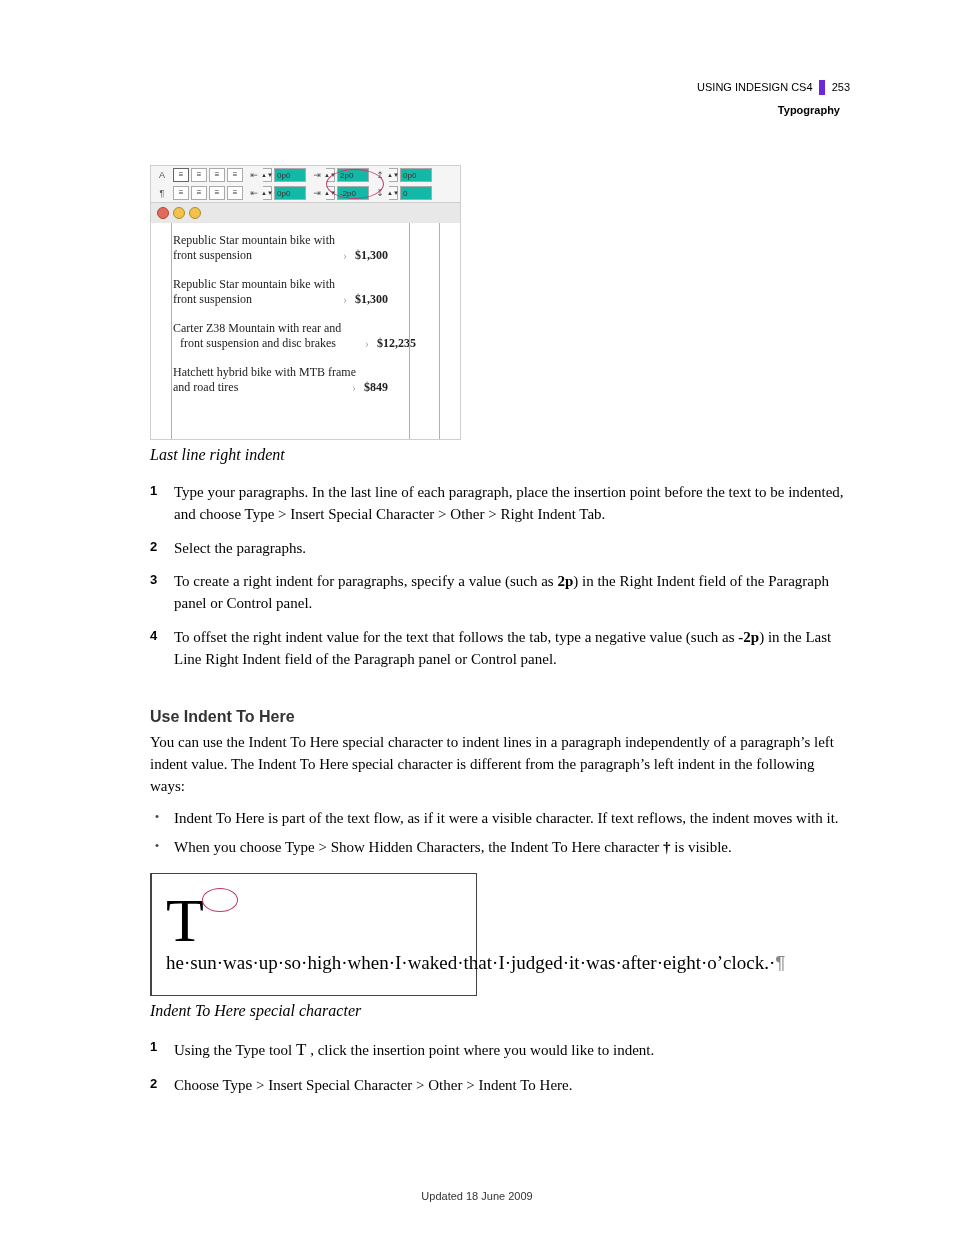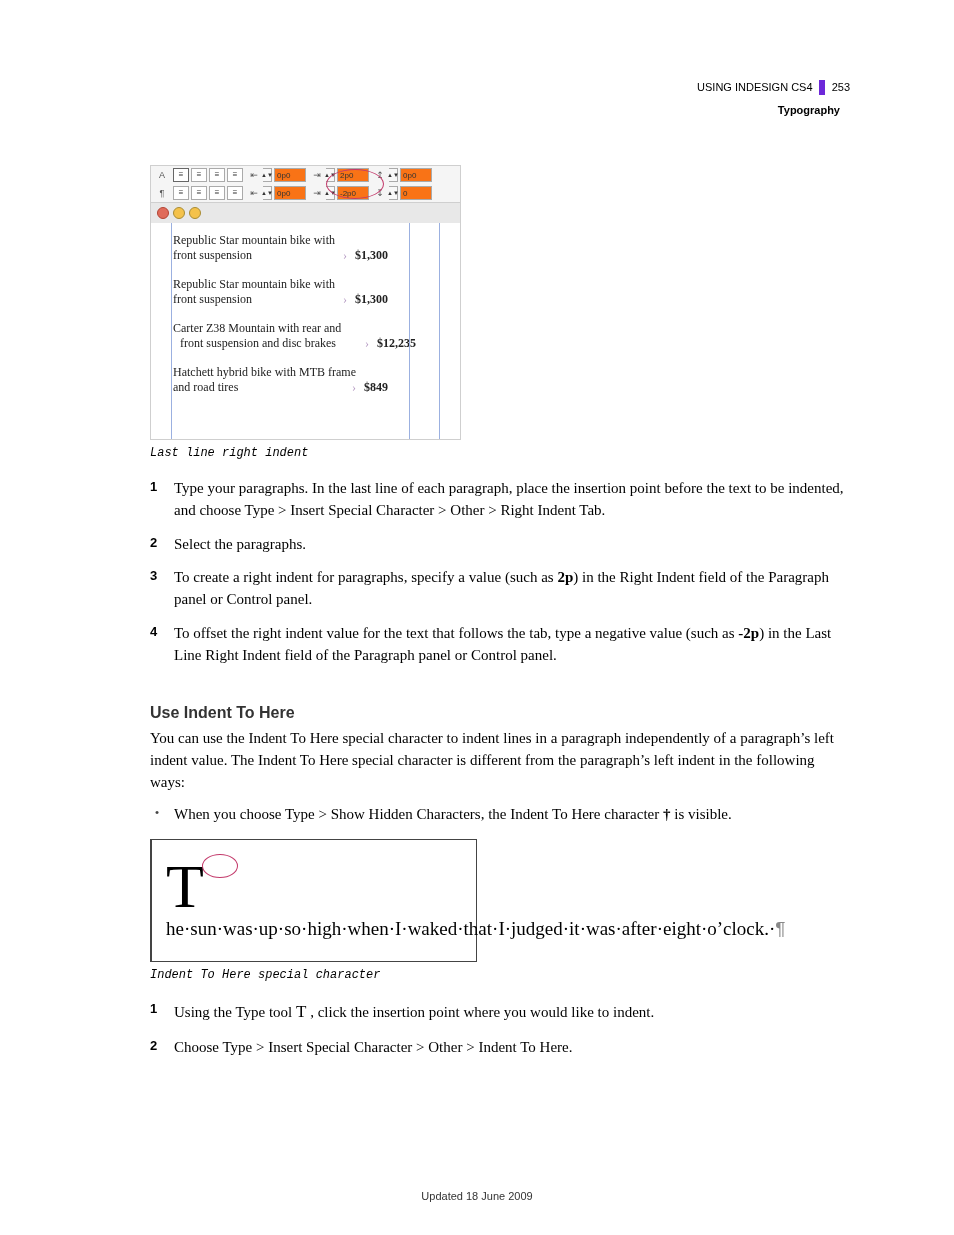--- a/index.html
+++ b/index.html
@@ -79,21 +79,21 @@
     align-items: center;
     justify-content: center;
     font-size: 8px;
     line-height: 8px;
   }
   .cp-btn.sel { border-color: #666; }
   .cp-field {
     width: 26px;
     height: 12px;
     border: 1px solid #aaa;
-    background: #f97316;
+    background: #14b8a6;
     font-size: 8px;
     padding: 0 2px;
     display: flex;
     align-items: center;
     text-align: center;
   }
   .cp-spin {
     width: 8px;
     height: 12px;
     border: 1px solid #aaa;
@@ -161,23 +161,23 @@
   .para {
     margin: 0 50px 14px 0;
   }
   .pline { display: flex; justify-content: space-between; }
   .overrun { margin-right: -28px; }
   .price { font-weight: 700; }
   .tabmark { color: #b79dc4; padding: 0 8px;}
 
   .caption {
     font-style: italic;
-    font-size: 12px;
+    font-size: 16px;
     margin: 6px 0 18px 0;
-    font-family: Liberation Mono, monospace;
+    font-family: Liberation Serif, serif;
   }
 
   
   ol.steps {
     list-style: none;
     padding: 0;
     margin: 0;
     font-size: 15px;
     line-height: 1.45;
   }
@@ -408,20 +408,23 @@
         <li>
           <span class="n">4</span>
           <span class="t">To offset the right indent value for the text that follows the tab, type a negative value (such as <strong>-2p</strong>) in the Last Line Right Indent field of the Paragraph panel or Control panel.</span>
         </li>
       </ol>
 
     <h3 class="section">Use Indent To Here</h3>
     <p class="body">You can use the Indent To Here special character to indent lines in a paragraph independently of a paragraph’s left indent value. The Indent To Here special character is different from the paragraph’s left indent in the following ways:</p>
     <ul class="bullets" id="bullets2">
         <li>
+          <span>Indent To Here is part of the text flow, as if it were a visible character. If text reflows, the indent moves with it.</span>
+        </li>
+        <li>
           <span>When you choose Type &gt; Show Hidden Characters, the Indent To Here character <span class="dagger">†</span> is visible.</span>
         </li>
       </ul>
 
     <div class="figure2" style="position:relative;">
       <div class="ellipse2" style="left:50px; top:14px;"></div>
       <span class="dropcap">T</span>
       <span class="fig2-txt" id="fig2text">he·sun·was·up·so·high·when·I·waked·that·I·judged·it·was·after·eight·o’clock.·<span class="pilcrow">¶</span></span>
       <div style="clear:both"></div>
     </div>

